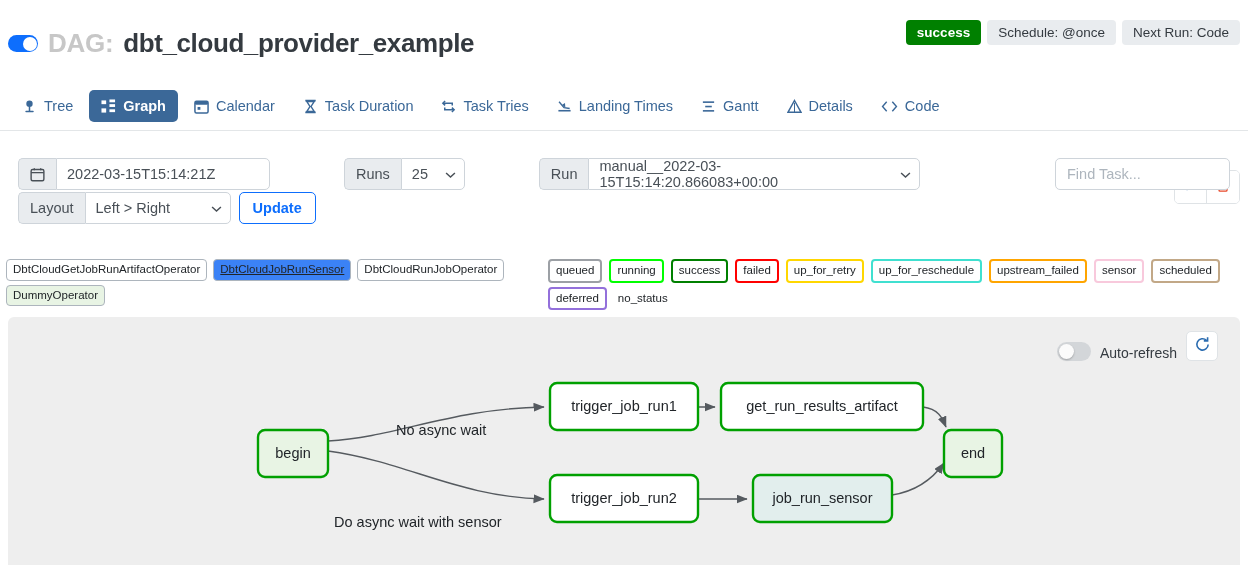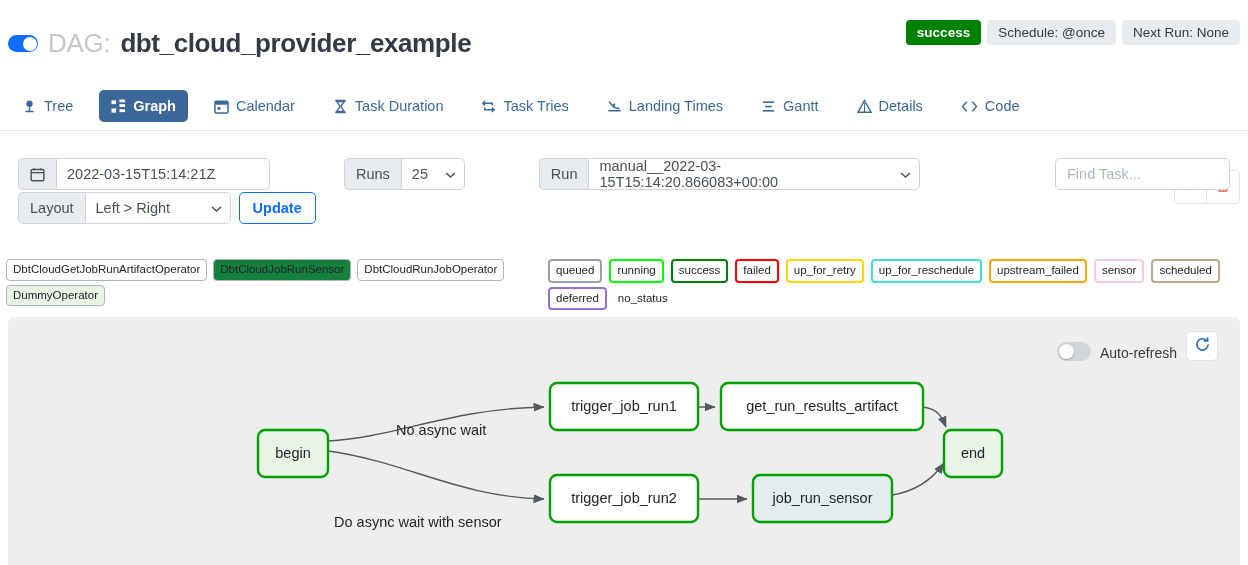--- a/index.html
+++ b/index.html
@@ -24,21 +24,21 @@
   .pause-toggle {
     width: 30px; height: 17px; border-radius: 9px;
     background: #0d6efd; position: relative; flex: none; cursor: pointer;
   }
   .pause-toggle .knob {
     position: absolute; right: 1.5px; top: 1.5px;
     width: 14px; height: 14px; border-radius: 50%;
     background: #ffffff;
   }
   .dag-label {
-    font-size: 26px; color: #c7c7c7; font-weight: 400; letter-spacing: -0.3px;
+    font-size: 26px; color: #c7c7c7; font-weight: 700; letter-spacing: -0.3px;
   }
   .dag-name {
     font-size: 26px; color: #343a40; font-weight: 700; letter-spacing: -0.4px;
   }
 
   .header-badges {
     position: absolute; right: 8px; top: 20px;
     display: flex; align-items: center; gap: 6px;
   }
   .badge {
@@ -49,21 +49,21 @@
     background: #008000; color: #ffffff; font-weight: 700;
   }
 
   
   .navbar {
     position: absolute; left: 0; top: 82px; width: 1248px; height: 49px;
     border-bottom: 1px solid #e3e6e8;
   }
   .tabs {
     position: absolute; left: 10px; top: 0;
-    display: flex; align-items: center; gap: 14px; height: 48px;
+    display: flex; align-items: center; gap: 4px; height: 48px;
   }
   .tab {
     display: flex; align-items: center; gap: 7px;
     padding: 8px 12px; border-radius: 5px;
     font-size: 14.5px; color: #3b6898; cursor: pointer;
     white-space: nowrap;
   }
   .tab.active { background: #3b6898; color: #ffffff; font-weight: 600; }
   .tab svg { display: block; flex: none; }
 
@@ -199,21 +199,21 @@
       <div class="pause-toggle">
         <div class="knob"></div>
       </div>
       <span class="dag-label">DAG:</span>
       <span class="dag-name">dbt_cloud_provider_example</span>
     </div>
 
     <div class="header-badges">
       <span class="badge success-badge">success</span>
       <span class="badge">Schedule: @once</span>
-      <span class="badge">Next Run: None</span>
+      <span class="badge">Next Run: Code</span>
     </div>
   </div>
 
   <div class="navbar">
     <div class="tabs">
 
       <div class="tab">
         <span>
           <svg width="15" height="15" viewBox="0 0 16 16">
               <circle cx="8" cy="5" r="3.4" fill="#3b6898"></circle>
@@ -392,21 +392,21 @@
       <div class="gap"></div>
       <button class="btn-outline">Update</button>
     </div>
 
     <div class="findtask">Find Task...</div>
   </div>
 
   <div class="legend">
     <div class="legend-ops">
       <span class="chip" style="background:#ffffff;">DbtCloudGetJobRunArtifactOperator</span>
-      <span class="chip" style="background:#15803d;">DbtCloudJobRunSensor</span>
+      <span class="chip" style="background:#3b82f6;text-decoration:underline;">DbtCloudJobRunSensor</span>
       <span class="chip" style="background:#ffffff;">DbtCloudRunJobOperator</span>
       <span class="chip" style="background:#e8f4e4;">DummyOperator</span>
     </div>
 
     <div class="legend-states">
       <span class="chip-state" style="border-color:#9ca0a5;">queued</span>
       <span class="chip-state" style="border-color:#00ff00;padding-left:6px;">running</span>
       <span class="chip-state" style="border-color:#008000;">success</span>
       <span class="chip-state" style="border-color:#ff0000;">failed</span>
       <span class="chip-state" style="border-color:#ffd700;">up_for_retry</span>

